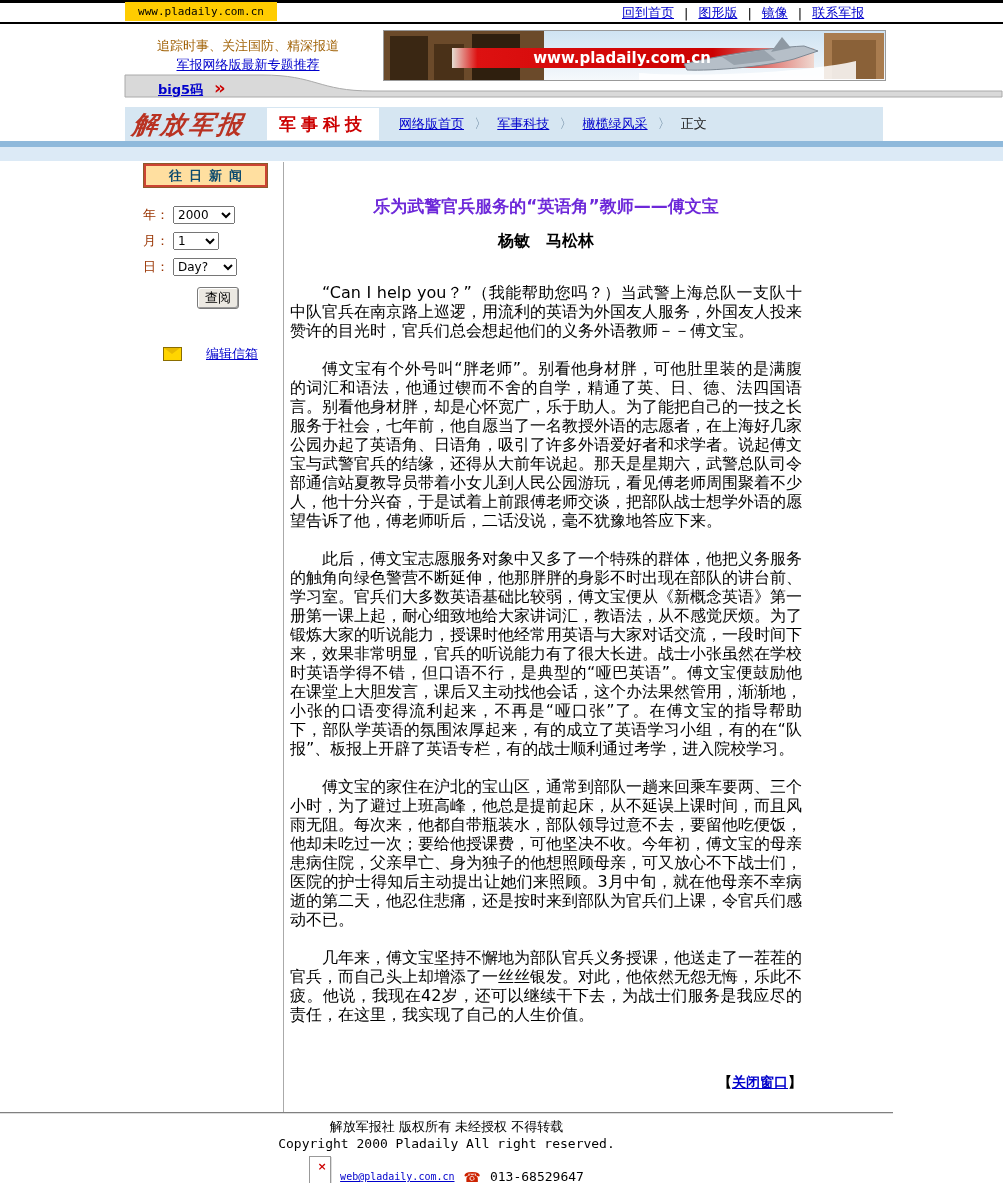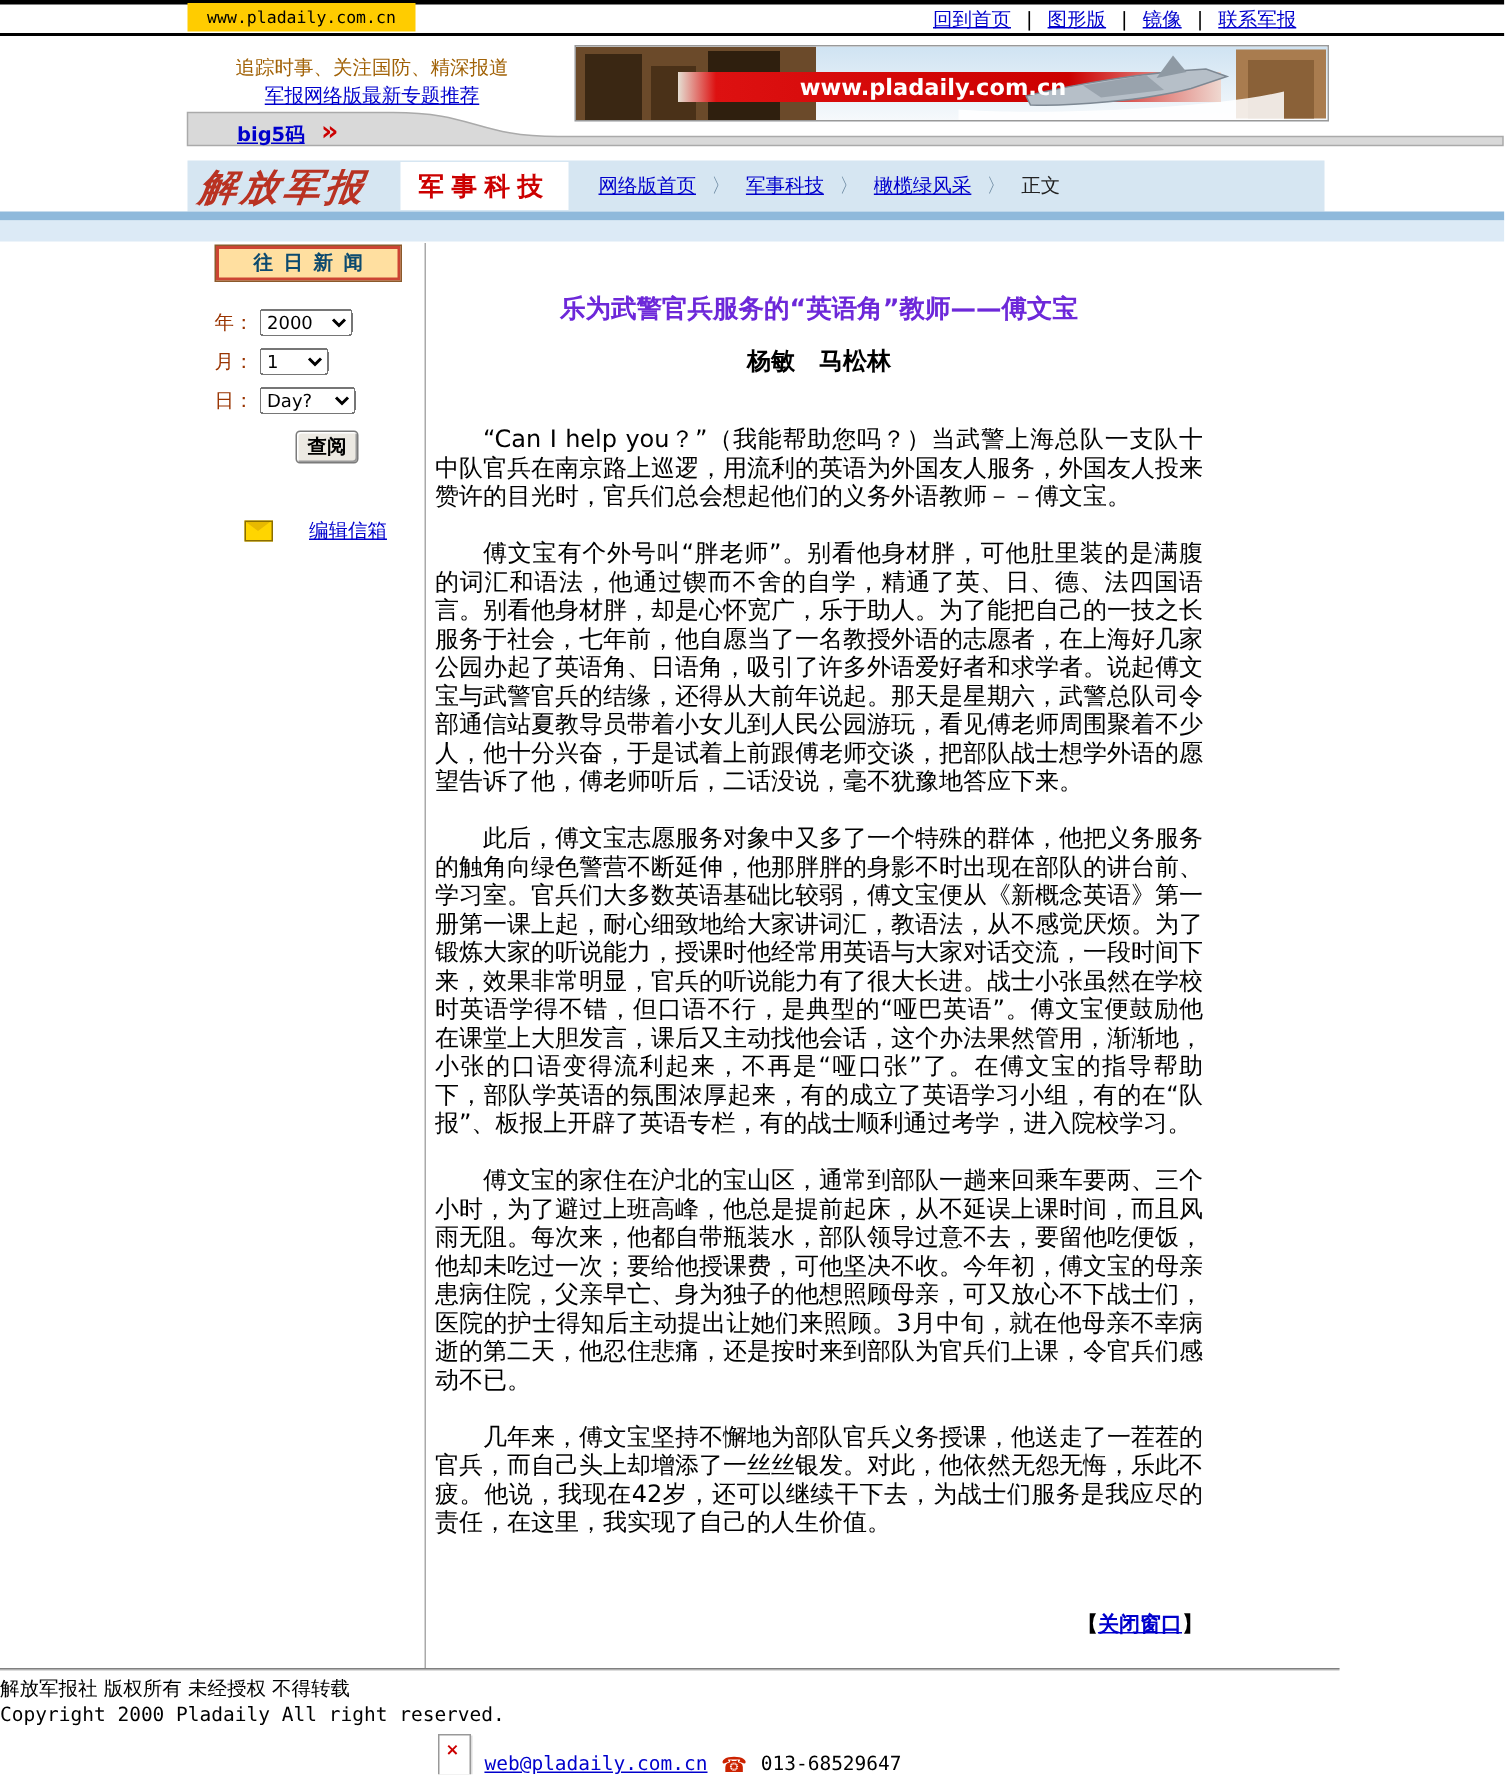--- a/index.html
+++ b/index.html
@@ -47,46 +47,46 @@
                  background:#FFDFA0; border:2px solid #CC4433; outline:1px solid #8B5A2B;
                  color:#0c4a6e; font-weight:bold; font-size:13px; letter-spacing:7px; text-align:center;
                  padding:0 0 0 7px; line-height:18px; font-family:inherit; cursor:pointer; }
   .sidebar-form { position:absolute; top:203px; left:143px; font-size:13px; color:#993300; }
   .form-row { display:flex; align-items:center; margin-bottom:3px; height:23px; }
   .form-row .flabel { width:30px; }
   .form-row select { font-family:inherit; font-size:12px; }
   .sel-year { width:62px; } .sel-month { width:46px; } .sel-day { width:64px; }
   .search-btn { position:absolute; top:287px; left:197px; font-family:inherit; font-size:13px; padding:1px 7px;
                 background:#ECE9E2; border:1px solid #7B7B7B; border-radius:3px;
-                box-shadow:inset 1px 1px 0 #fff, inset -1px -1px 0 #9a9a9a; cursor:pointer;font-weight:bold; }
+                box-shadow:inset 1px 1px 0 #fff, inset -1px -1px 0 #9a9a9a; cursor:pointer; }
   .mailbox { position:absolute; top:345px; left:163px; display:flex; align-items:center; font-size:13px; }
   .envelope { width:17px; height:12px; background:#FFD500; border:1px solid #8a6d00; position:relative; margin-right:9px; }
   .envelope::before { content:""; position:absolute; left:0; top:0; width:0; height:0;
                       border-left:8px solid transparent; border-right:8px solid transparent; border-top:6px solid #E8B900; }
   .mailbox a { color:#0000CC; text-decoration:underline;margin-left:15px; }
 
   .divider-v { position:absolute; top:162px; left:283px; width:1px; height:950px; background:#AAA; }
 
   
   .article { position:absolute; top:190px; left:290px; width:512px; }
   .article-title { text-align:center; color:#6d28d9; font-weight:bold; font-size:17px; margin:6px 0 0; line-height:20px; }
   .article-authors { text-align:center; font-weight:bold; font-size:16px; margin:15px 0 0; }
   .article-body { margin-top:31px; font-size:16px; line-height:19px; text-align:justify; }
   .article-body p { margin:0 0 19px; text-indent:2em; }
   .close-row { position:absolute; top:1074px; left:290px; width:512px; text-align:right; font-size:14px; font-weight:bold; }
   .close-row a { color:#0000CC; text-decoration:underline; }
 
   
   .footer-hr { position:absolute; top:1112px; left:0; width:893px; height:2px; background:#DDD; border-top:1px solid #808080; box-sizing:border-box; }
-  .footer { position:absolute; top:1119px; left:0; width:893px; text-align:left; font-size:13px; line-height:15px; }
+  .footer { position:absolute; top:1119px; left:0; width:893px; text-align:center; font-size:13px; line-height:15px; }
   .footer .copy-en { font-family:"DejaVu Sans Mono", monospace; font-size:13px; margin-top:2px; }
   .footer-contact { margin-top:5px; display:flex; justify-content:center; align-items:flex-end; gap:9px; }
   .broken-img { width:20px; height:26px; border:1px solid #999; background:#fff; box-shadow:1px 1px 0 #ddd; }
   .broken-x { display:block; margin:4px 0 0 4px; color:#CC0000; font-weight:bold; font-size:11px; line-height:11px; }
-  .mail-link { font-family:"DejaVu Sans Mono", monospace; font-size:13px; color:#0000CC; text-decoration:underline; }
+  .mail-link { font-family:"DejaVu Sans Mono", monospace; font-size:10px; color:#0000CC; text-decoration:underline; }
   .phone-icon { color:#CC2200; font-size:14px; line-height:14px; }
   .phone-num { font-family:"DejaVu Sans Mono", monospace; font-size:13px; }
 </style>
 </head>
 <body>
 
 <div class="page">
 
   <div class="rule-a"></div>
   <div class="badge">www.pladaily.com.cn</div>

